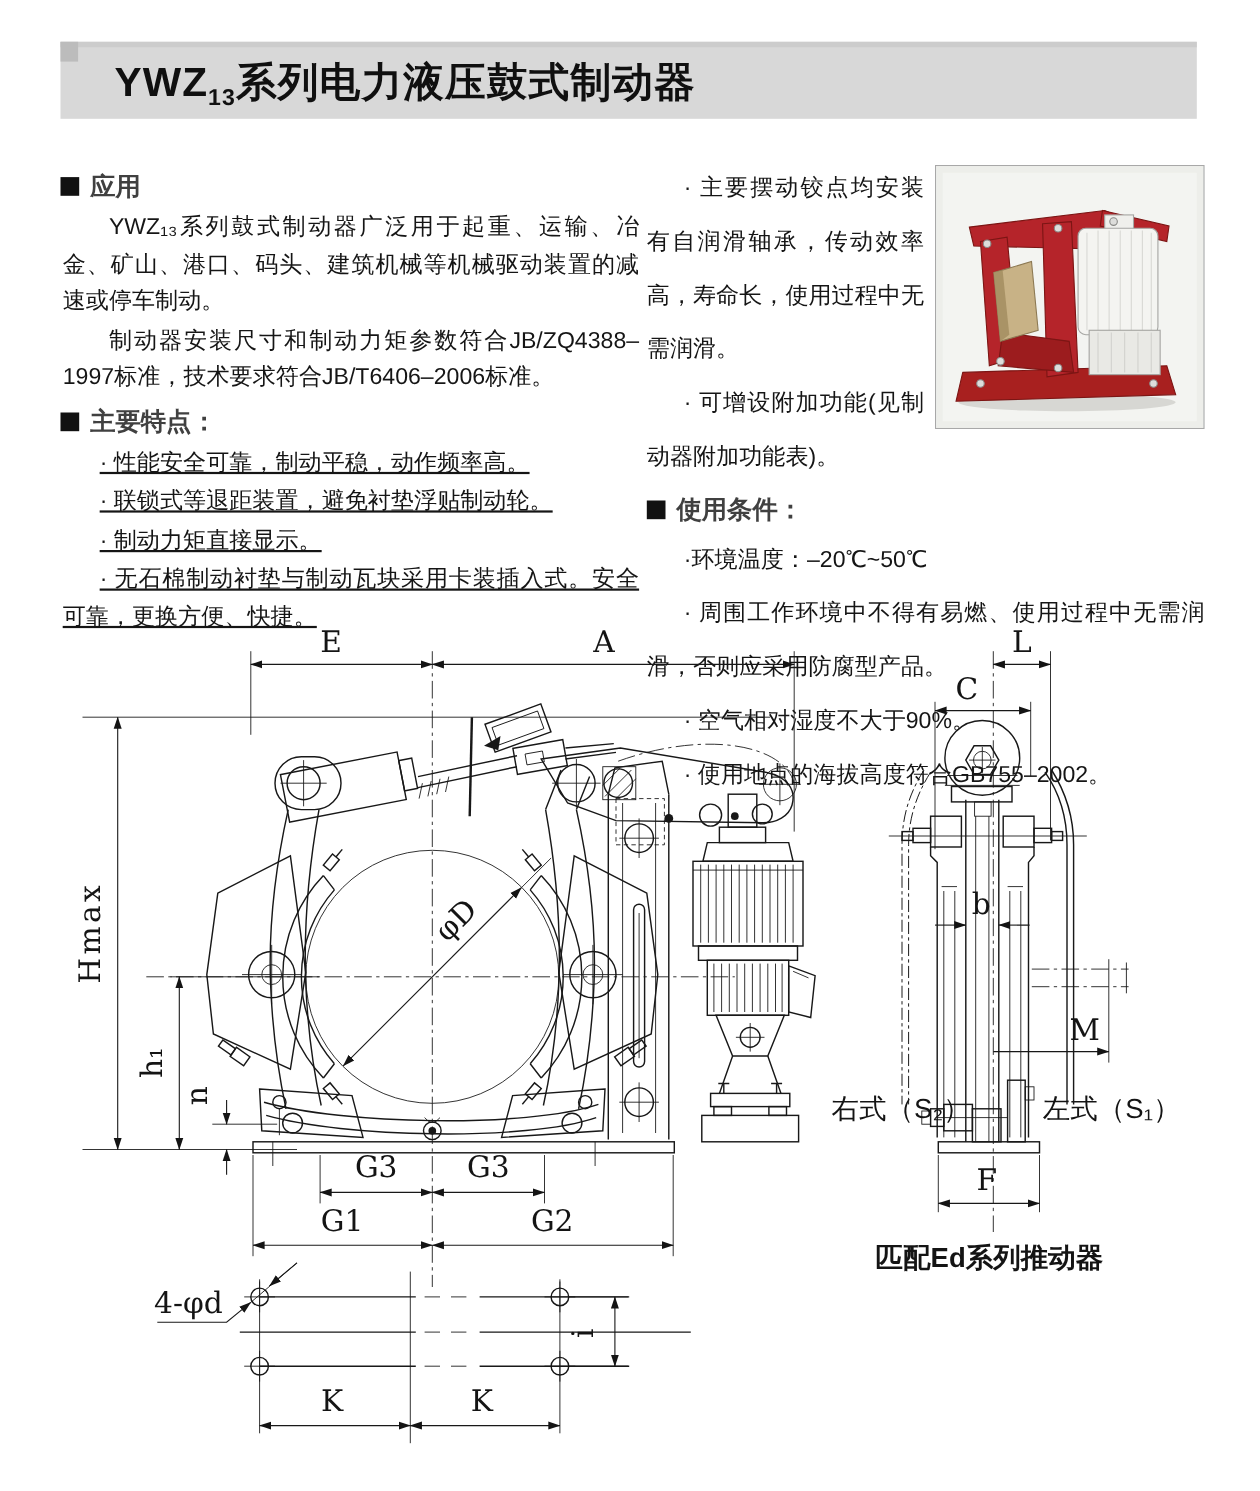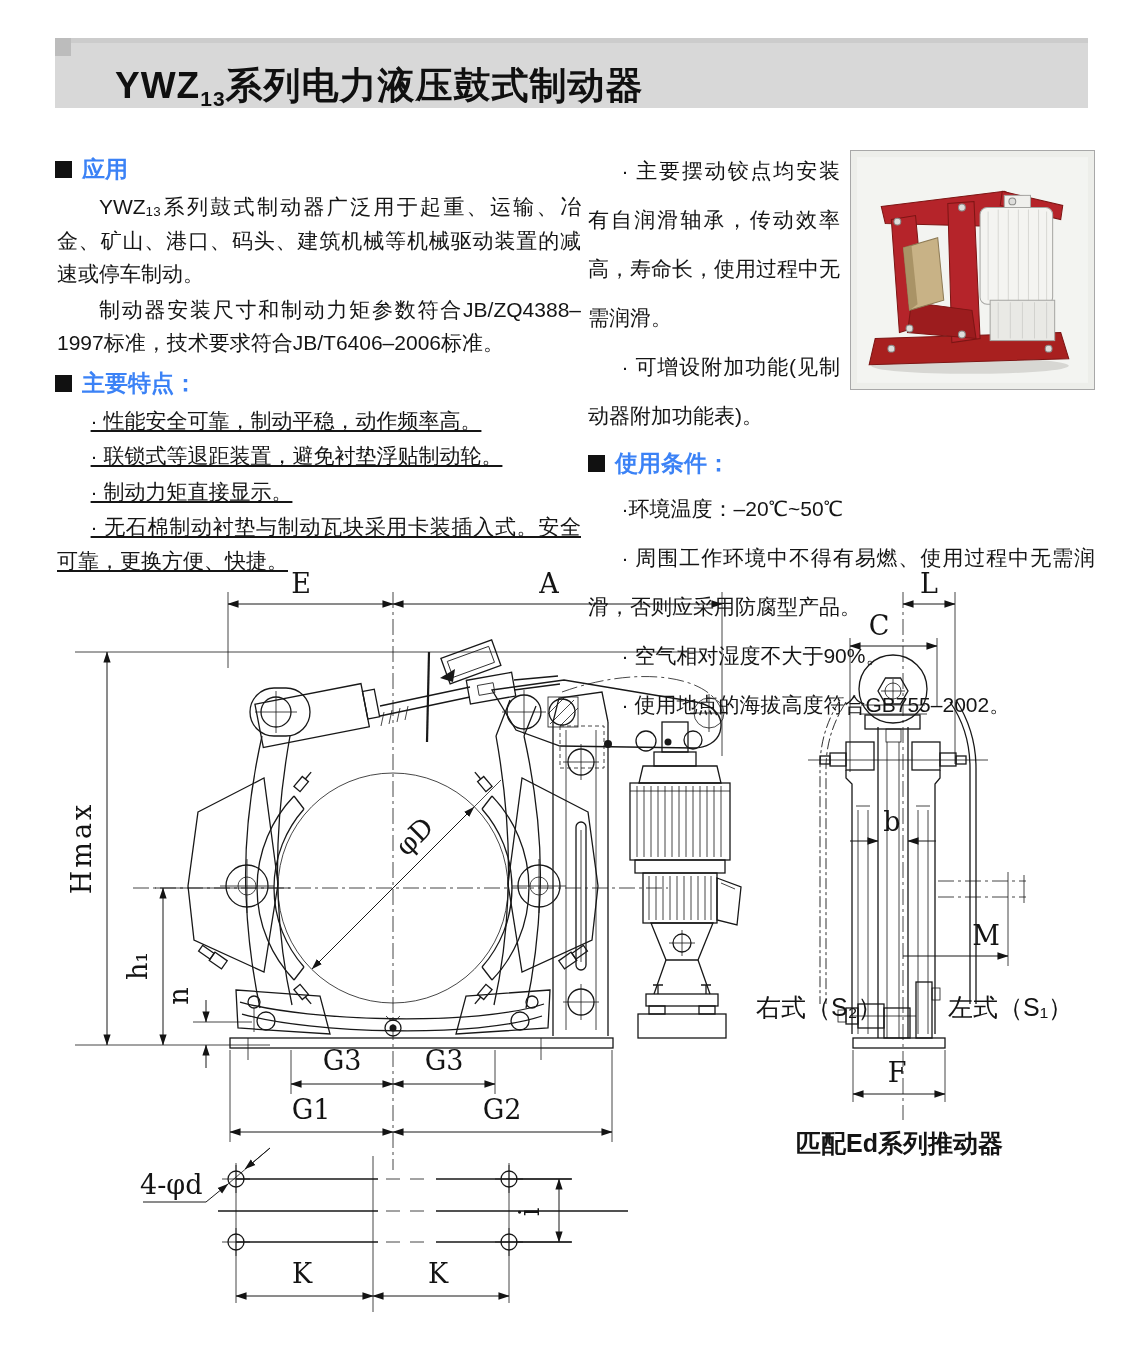--- a/index.html
+++ b/index.html
@@ -2,26 +2,26 @@
 <html><head>
 <meta charset="utf-8">
 <style>
   html,body{margin:0;padding:0;background:#fff;}
   .page{position:relative;width:1145px;height:1355px;background:#ffffff;
         font-family:"Liberation Sans",sans-serif;color:#151515;overflow:hidden;}
   
   .banner{position:absolute;left:55px;top:38px;width:1033px;height:70px;background:#d8d8d8;}
   .banner .topstrip{position:absolute;top:0;left:0;right:0;height:5px;background:#cccccc;}
   .banner .corner{position:absolute;top:0;left:0;width:16px;height:18px;background:#bcbcbc;}
-  .banner h1{margin:15px;padding:8px 0 0 45px;font-size:37px;font-weight:bold;letter-spacing:1px;color:#101010;}
+  .banner h1{margin:4px;padding:8px 0 0 45px;font-size:37px;font-weight:bold;letter-spacing:1px;color:#101010;}
   .banner h1 sub{font-size:21px;line-height:0;}
   
   .col-left{position:absolute;left:55px;top:146px;width:528px;}
   .col-right{position:absolute;left:588px;top:146px;width:507px;}
-  h3.sec{display:flex;align-items:center;gap:10px;font-size:23px;margin:8px 0 5px;font-weight:bold;color:#3b82f6;}
+  h3.sec{display:flex;align-items:center;gap:10px;font-size:23px;margin:8px 0 5px;font-weight:bold;color:#404040;}
   h3.sec .sq{width:17px;height:17px;background:#111;display:inline-block;flex:0 0 auto;}
   .col-left p{font-size:21px;line-height:33.5px;margin:2px;text-align:justify;text-indent:2em;}
   .col-left p.bullet{text-indent:1.6em;text-decoration:underline;}
   .col-right p{font-size:21px;line-height:49px;margin:0;text-align:justify;text-indent:1.6em;}
   .photo{float:right;width:243px;height:238px;margin:4px 0 10px 10px;border:1px solid #a8a8a8;background:#eceded;}
   
   svg.draw{position:absolute;left:0;top:548px;}
   .ln{stroke:#181818;stroke-width:1.3;fill:none;}
   .t{stroke:#181818;stroke-width:0.8;fill:none;}
   .dim{stroke:#181818;stroke-width:1;fill:none;}

